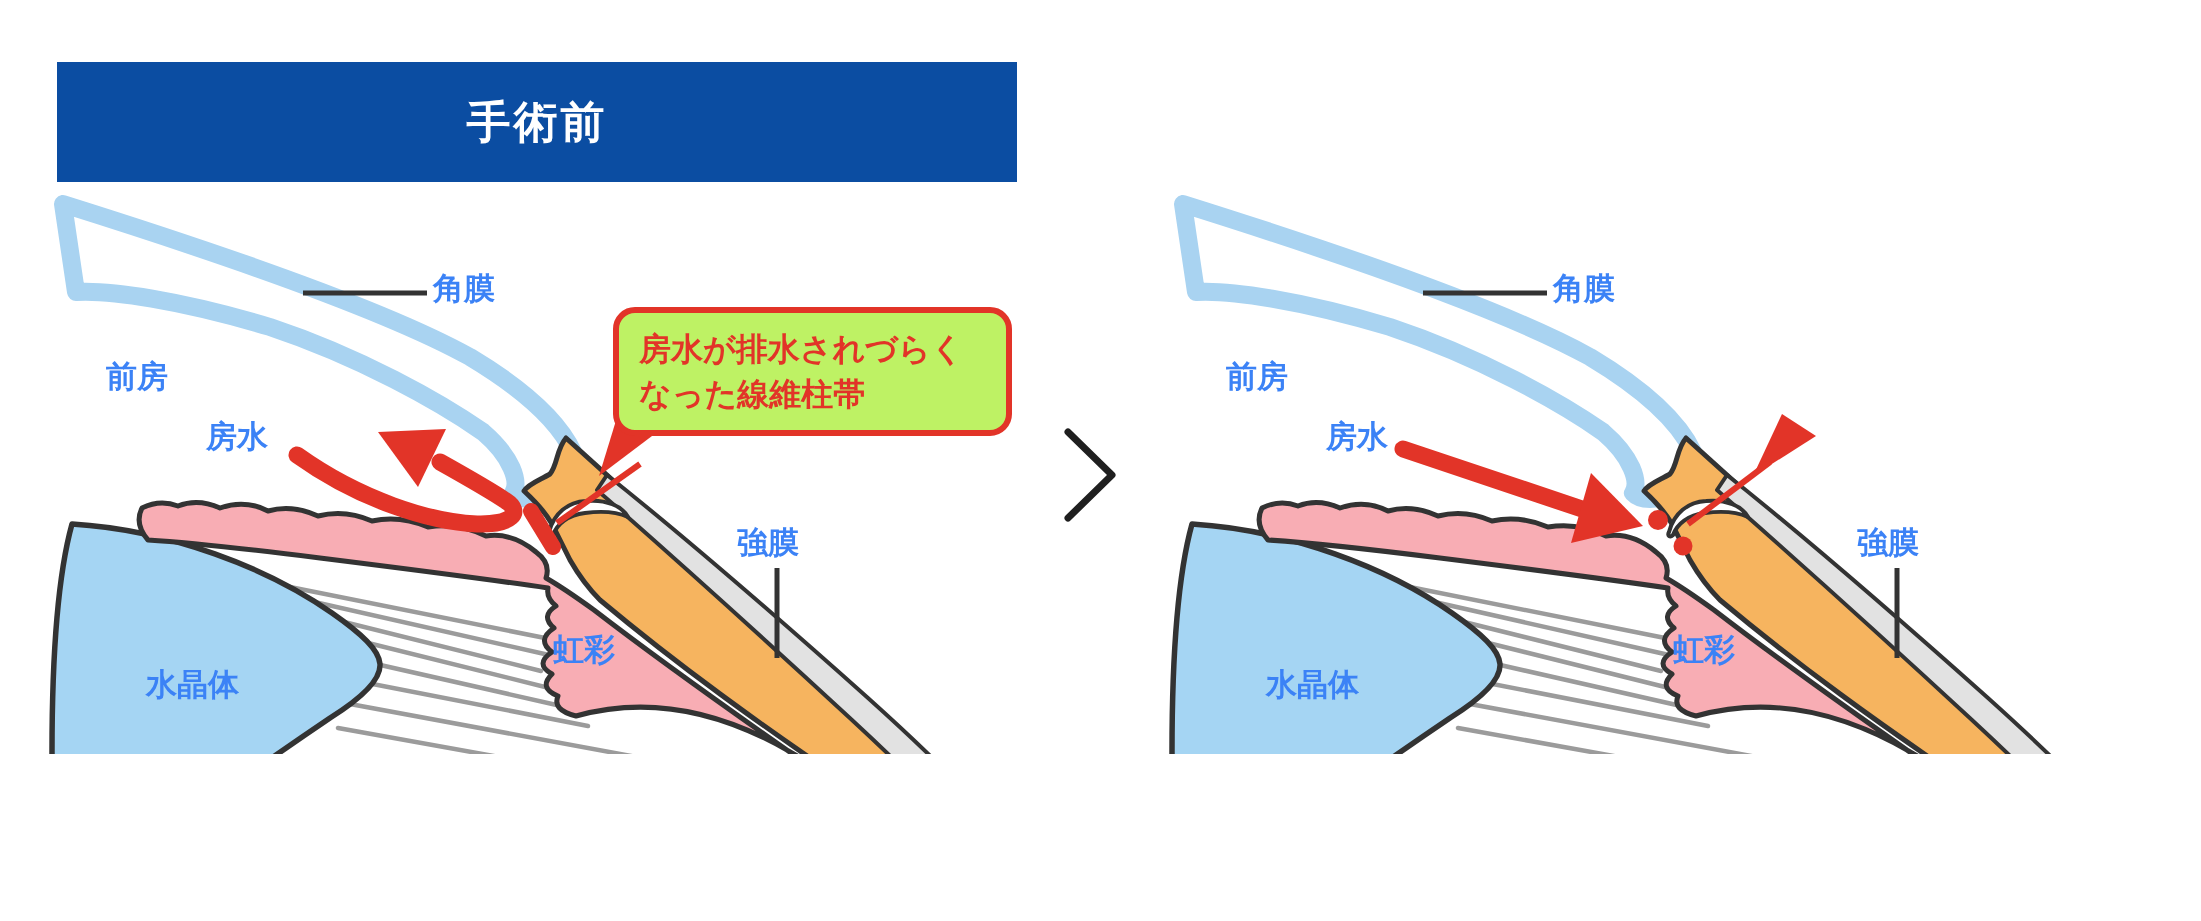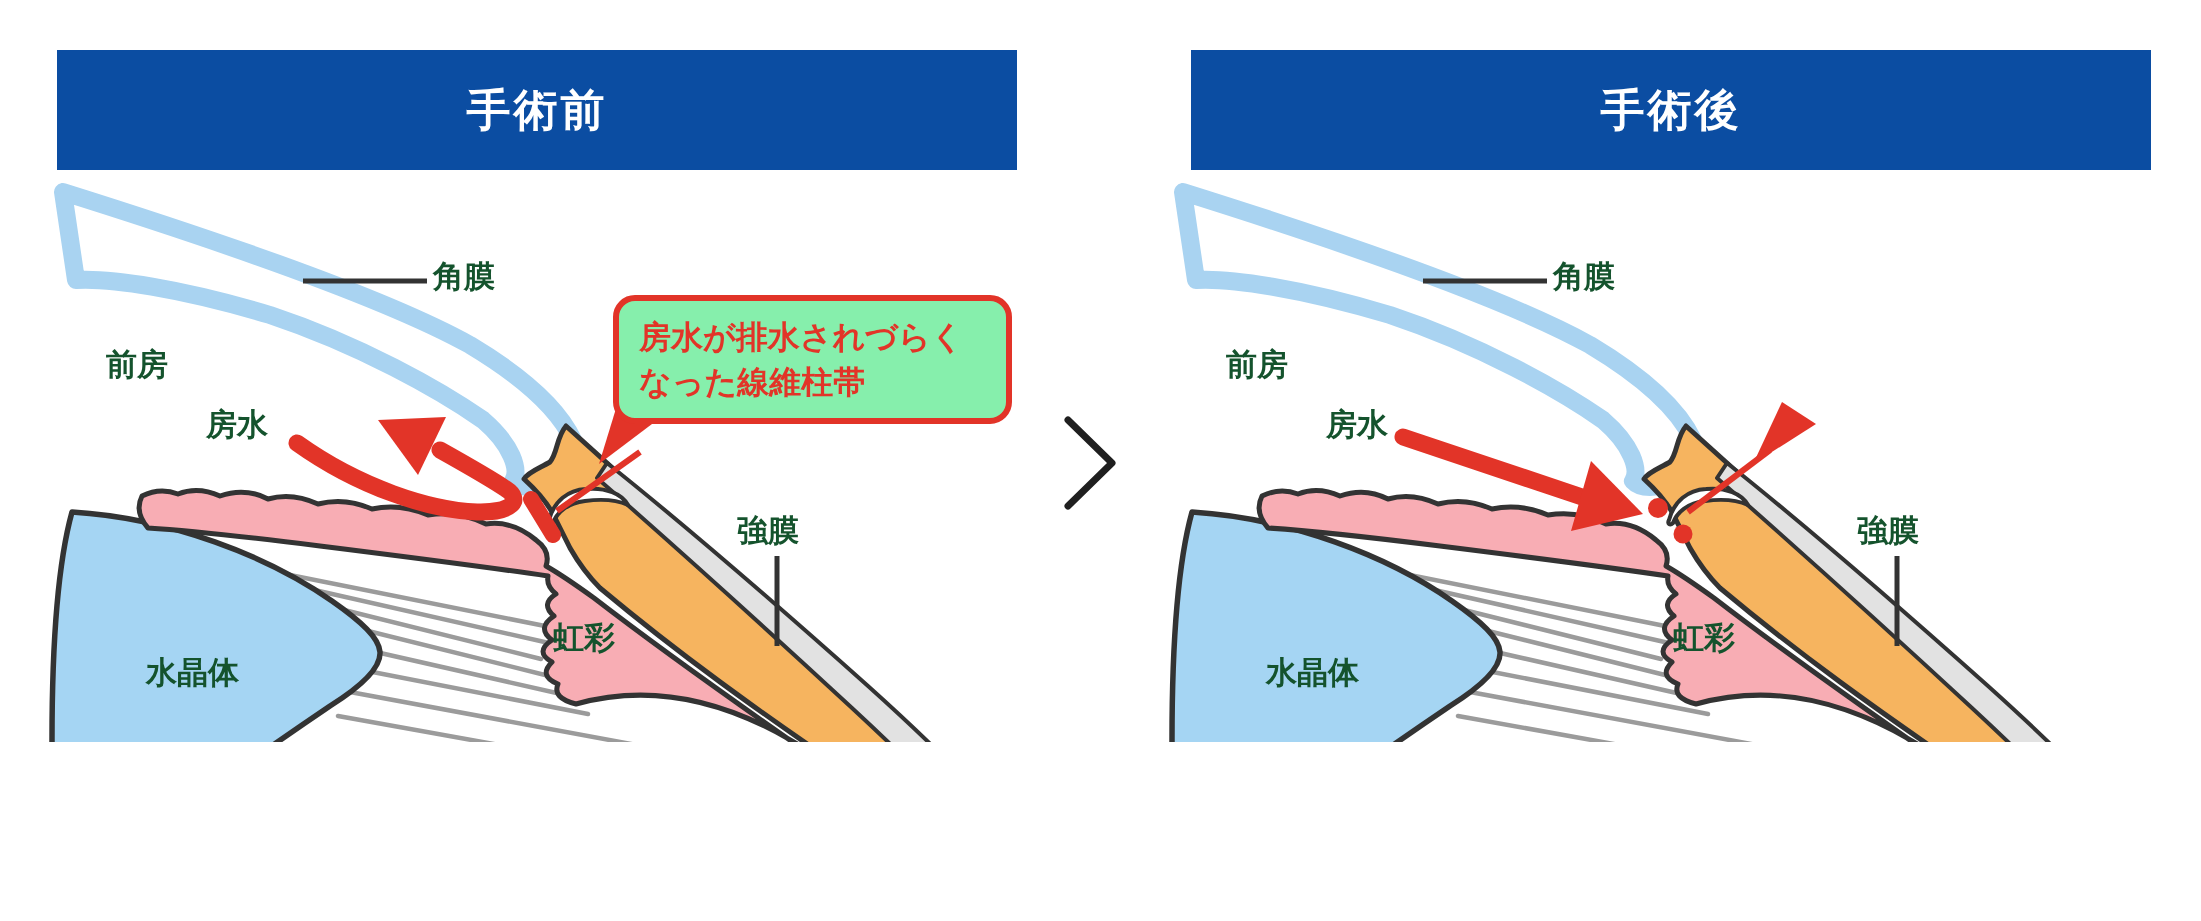--- a/index.html
+++ b/index.html
@@ -1,26 +1,26 @@
 <!DOCTYPE html>
 <html><head>
 <meta charset="utf-8">
 <style>
   html,body{margin:0;padding:0;background:#ffffff;}
   body{font-family:"Liberation Sans","DejaVu Sans",sans-serif;}
-  #canvas{position:relative;width:2201px;height:742px;background:#ffffff;overflow:hidden;}
+  #canvas{position:relative;width:2201px;height:742px;background:#ffffff;overflow:hidden;margin-top:12px;}
   #art{position:absolute;left:0;top:0;width:2201px;height:921px;}
   .banner{position:absolute;top:50px;width:960px;height:120px;background:#0B4DA2;
           display:flex;align-items:center;justify-content:center;}
   .banner span{color:#ffffff;font-size:44px;font-weight:bold;letter-spacing:3px;}
   .banner.left{left:57px;} .banner.right{left:1191px;}
-  .lbl{position:absolute;color:#14532d;font-size:31px;font-weight:bold;white-space:nowrap;line-height:1;}
+  .lbl{position:absolute;color:#3b82f6;font-size:31px;font-weight:bold;white-space:nowrap;line-height:1;}
   .callout{position:absolute;top:295px;box-sizing:border-box;border-radius:22px;
            font-size:32px;font-weight:bold;line-height:45px;white-space:pre-line;padding:14px 20px;}
-  .callout.outline{left:613px;width:399px;height:129px;background:#86efac;
+  .callout.outline{left:613px;width:399px;height:129px;background:#bef264;
                    border:6px solid #E23428;color:#E23428;}
   .callout.solid{left:1777px;width:375px;height:129px;background:#E23428;color:#ffffff;}
 </style>
 </head>
 <body>
 
 <div id="canvas">
 
   <svg id="art" viewBox="0 0 2201 921">
     <defs>
@@ -128,23 +128,20 @@
     <polygon points="1782,402 1816,424 1753,464" fill="#E23428"></polygon>
     <line x1="1770" y1="450" x2="1688" y2="512" stroke="#E23428" stroke-width="6"></line>
 
     <line x1="1423" y1="281" x2="1547" y2="281" stroke="#333333" stroke-width="5"></line>
     <line x1="1897" y1="556" x2="1897" y2="646" stroke="#333333" stroke-width="5"></line>
   </svg>
 
   <div class="banner left">
     <span>手術前</span>
   </div>
-  <div class="banner right">
-    <span>手術後</span>
-  </div>
 
   <div class="lbl" style="left:433px;top:261px;">角膜</div>
   <div class="lbl" style="left:106px;top:349px;">前房</div>
   <div class="lbl" style="left:206px;top:409px;">房水</div>
   <div class="lbl" style="left:146px;top:657px;">水晶体</div>
   <div class="lbl" style="left:553px;top:622px;">虹彩</div>
   <div class="lbl" style="left:737px;top:515px;">強膜</div>
 
   <div class="lbl" style="left:1553px;top:261px;">角膜</div>
   <div class="lbl" style="left:1226px;top:349px;">前房</div>

